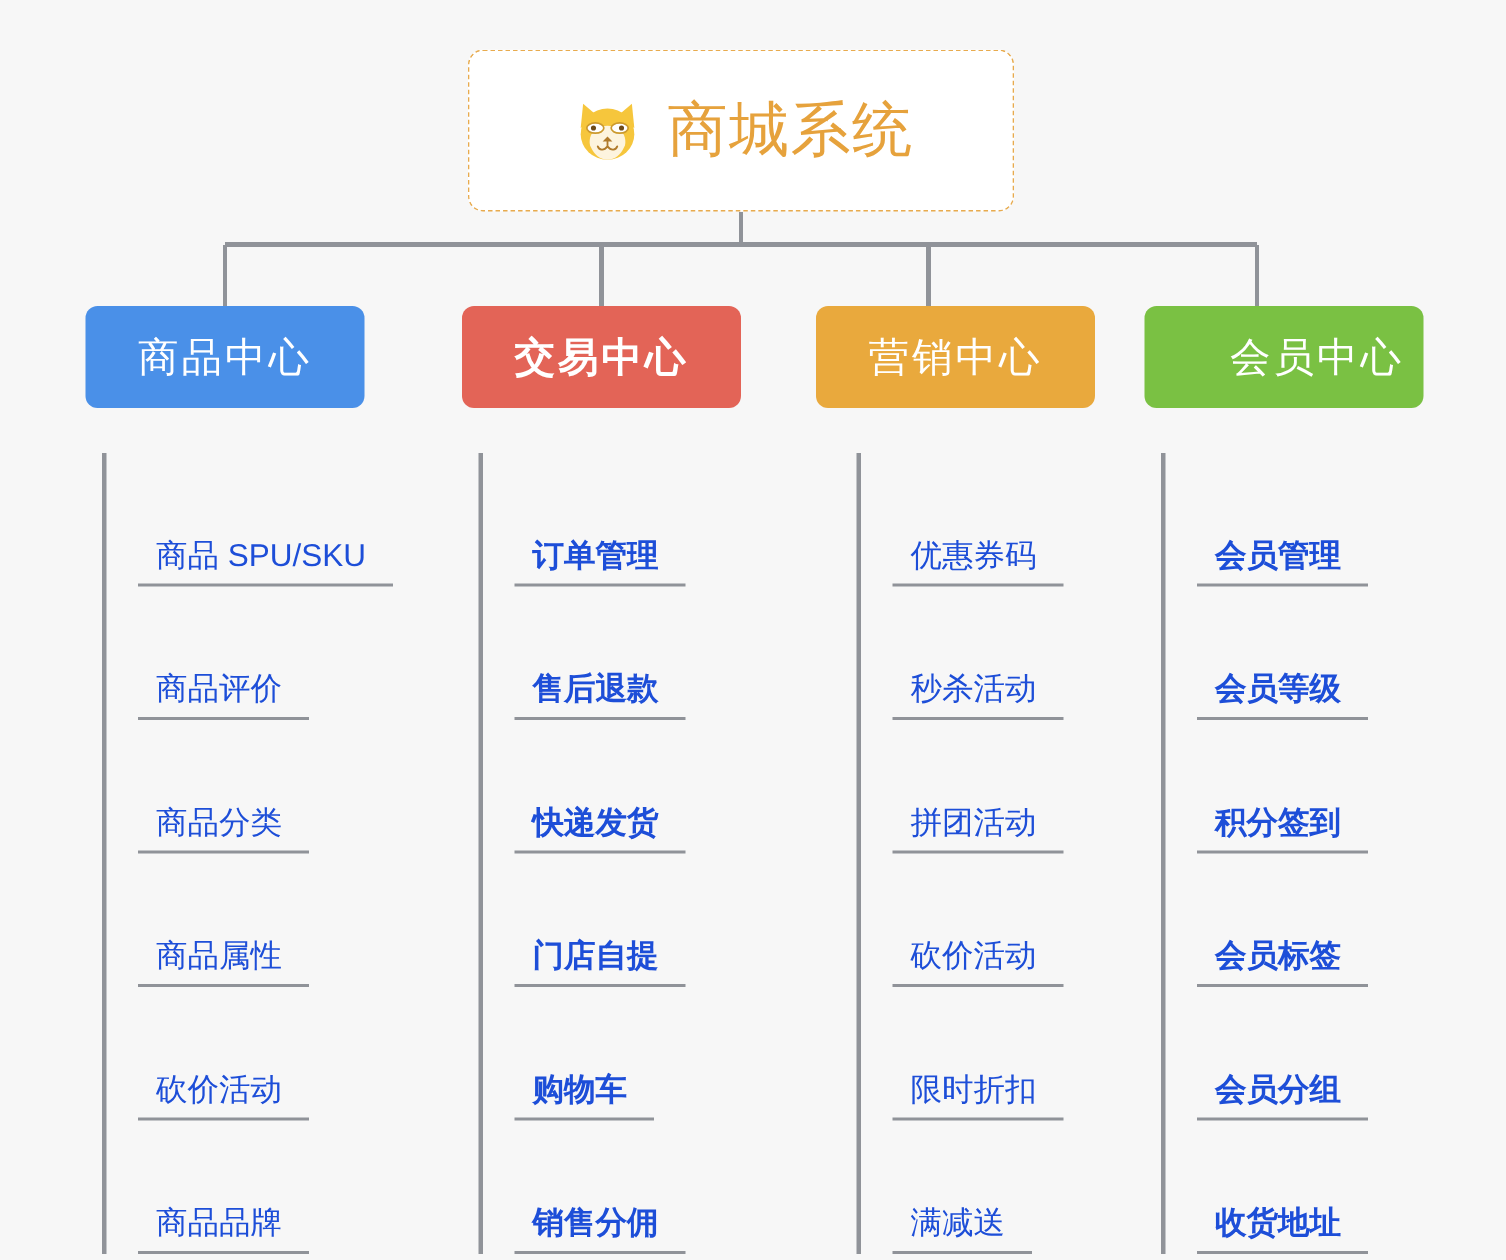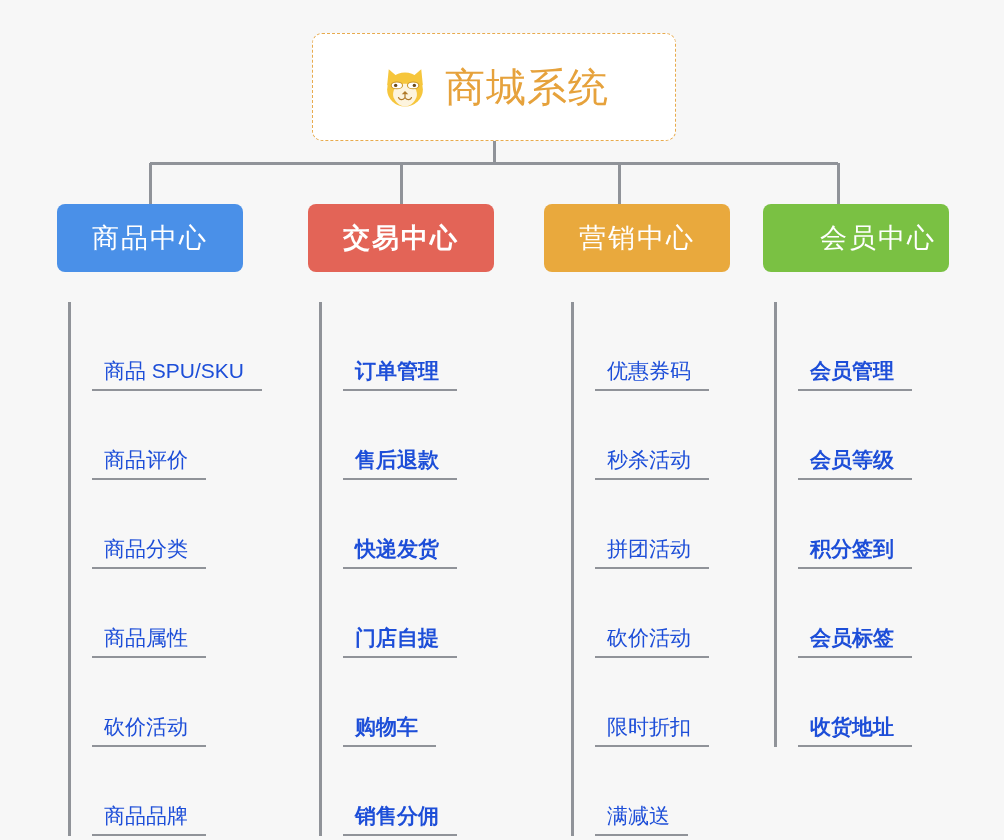--- a/index.html
+++ b/index.html
@@ -246,19 +246,22 @@
           <li class="leaf-item">
             <span class="leaf-label">会员等级</span>
           </li>
           <li class="leaf-item">
             <span class="leaf-label">积分签到</span>
           </li>
           <li class="leaf-item">
             <span class="leaf-label">会员标签</span>
           </li>
           <li class="leaf-item">
+            <span class="leaf-label">会员分组</span>
+          </li>
+          <li class="leaf-item">
             <span class="leaf-label">收货地址</span>
           </li>
         </ul>
       </div>
     </div>
 
 </div>
 
 </body></html>

